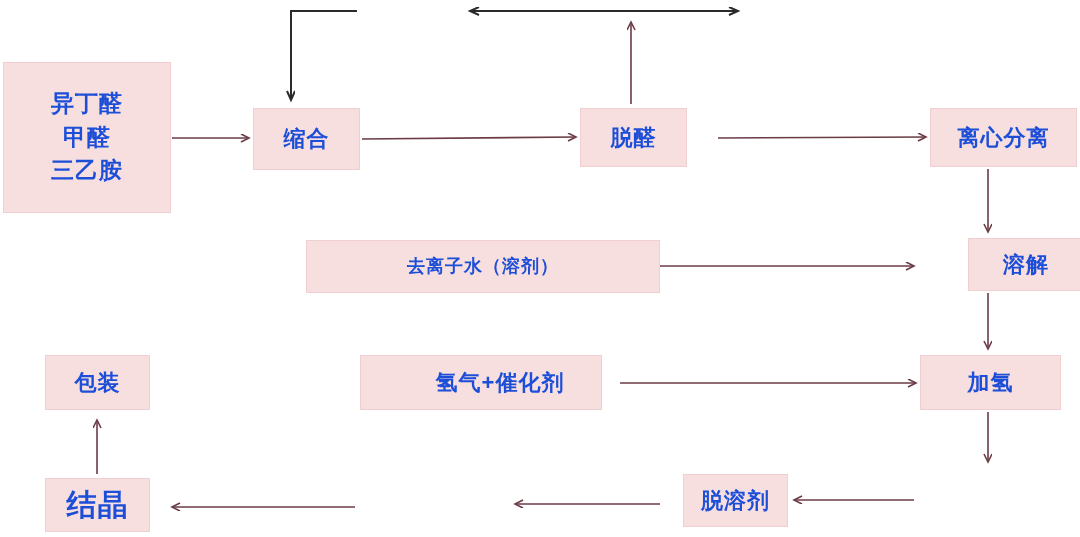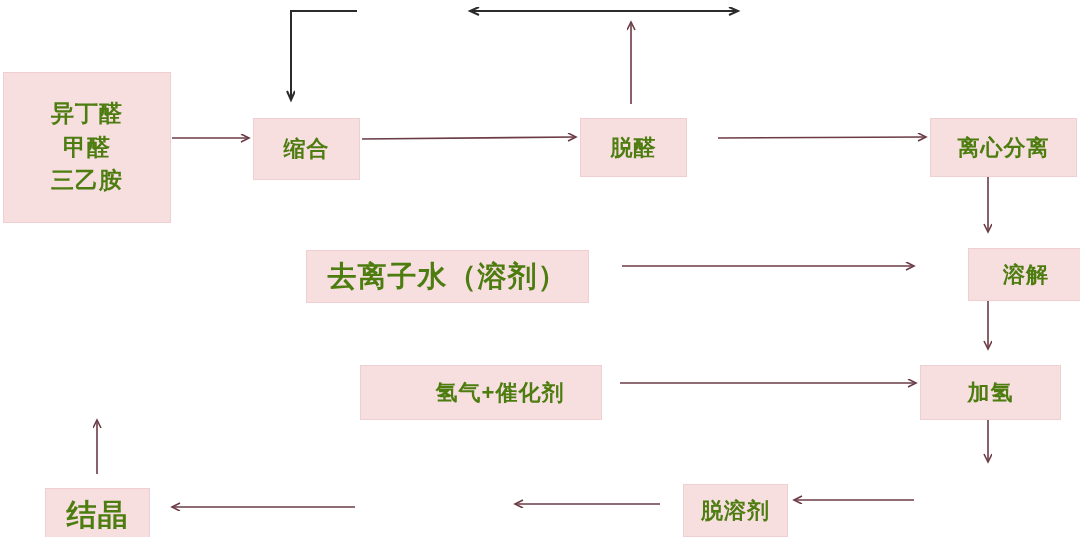--- a/index.html
+++ b/index.html
@@ -17,27 +17,26 @@
   }
   .node {
     position: absolute;
     box-sizing: border-box;
     background: #f7dfe0;
     border: 1px solid #f0cfd2;
     display: flex;
     align-items: center;
     justify-content: center;
     text-align: center;
-    color: #4d7c0f;
+    color: #1d4ed8;
     font-weight: 600;
     letter-spacing: 1px;
     line-height: 1.35;
     white-space: pre-line;
     user-select: none;
-    margin-top: 10px;
   }
   .node.multiline {
     line-height: 1.45;
   }
   svg.edges {
     position: absolute;
     left: 0;
     top: 0;
     width: 1080px;
     height: 537px;
@@ -107,27 +106,28 @@
   <div class="node multiline" style="left:3px;top:62px;width:168px;height:151px;font-size:23px;">异丁醛
 甲醛
 三乙胺</div>
 
   <div class="node" style="left:253px;top:108px;width:107px;height:62px;font-size:22px;">缩合</div>
 
   <div class="node" style="left:580px;top:108px;width:107px;height:59px;font-size:22px;">脱醛</div>
 
   <div class="node" style="left:930px;top:108px;width:147px;height:59px;font-size:22px;">离心分离</div>
 
-  <div class="node" style="left:306px;top:240px;width:283px;height:53px;font-size:29px;">去离子水（溶剂）</div>
+  <div class="node" style="left:306px;top:240px;width:354px;height:53px;font-size:18px;">去离子水（溶剂）</div>
 
   <div class="node" style="left:968px;top:238px;width:116px;height:53px;font-size:22px;">溶解</div>
 
   <div class="node" style="left:360px;top:355px;width:242px;height:55px;font-size:22px;padding-left:38px;">氢气+催化剂</div>
 
   <div class="node" style="left:920px;top:355px;width:141px;height:55px;font-size:22px;">加氢</div>
 
+  <div class="node" style="left:45px;top:355px;width:105px;height:55px;font-size:22px;">包装</div>
 
   <div class="node" style="left:683px;top:474px;width:105px;height:53px;font-size:22px;">脱溶剂</div>
 
 
   <div class="node" style="left:45px;top:478px;width:105px;height:54px;font-size:30px;">结晶</div>
 
 </div>
 
 </body></html>

